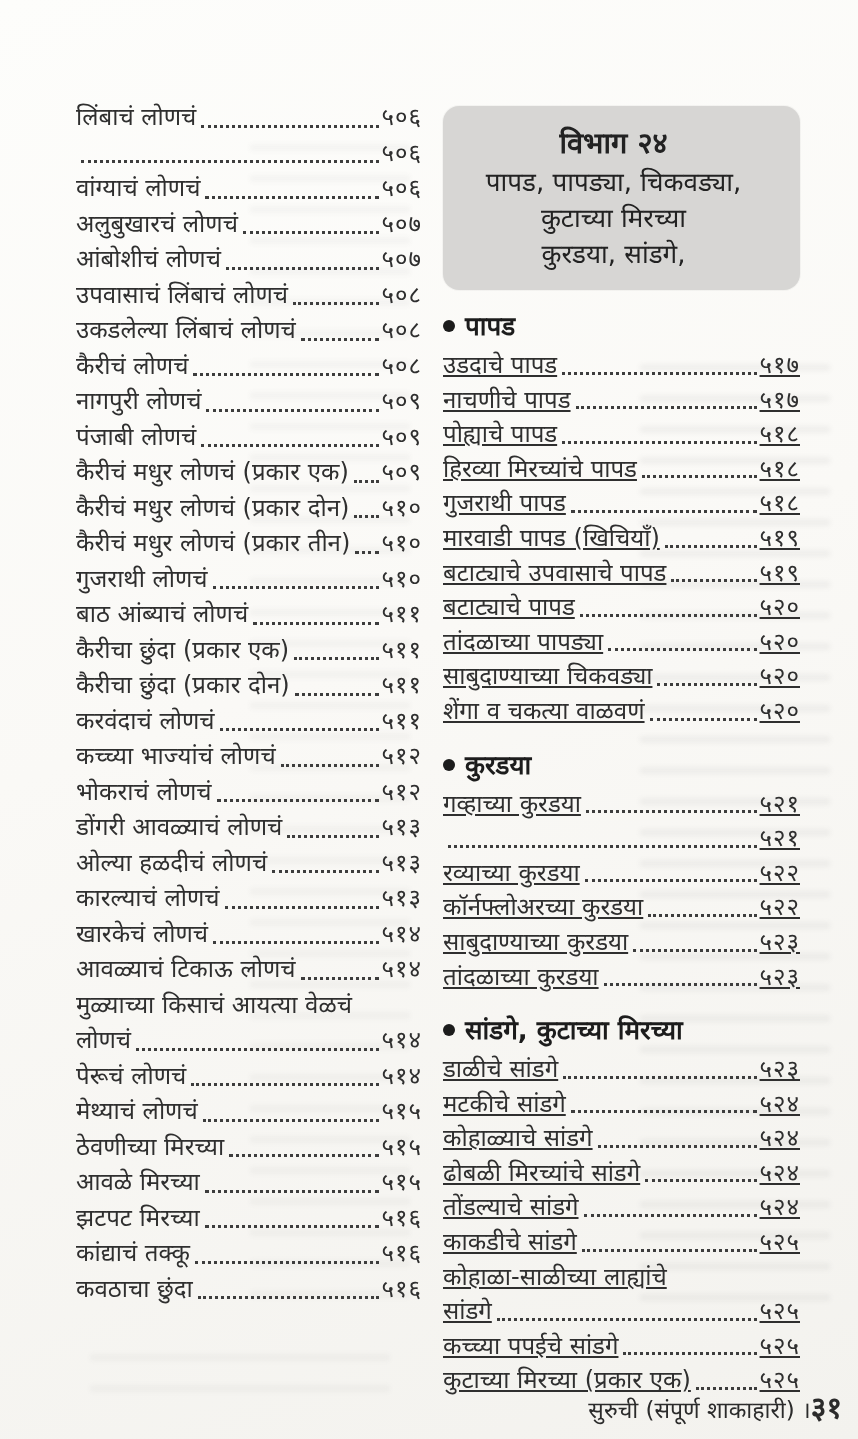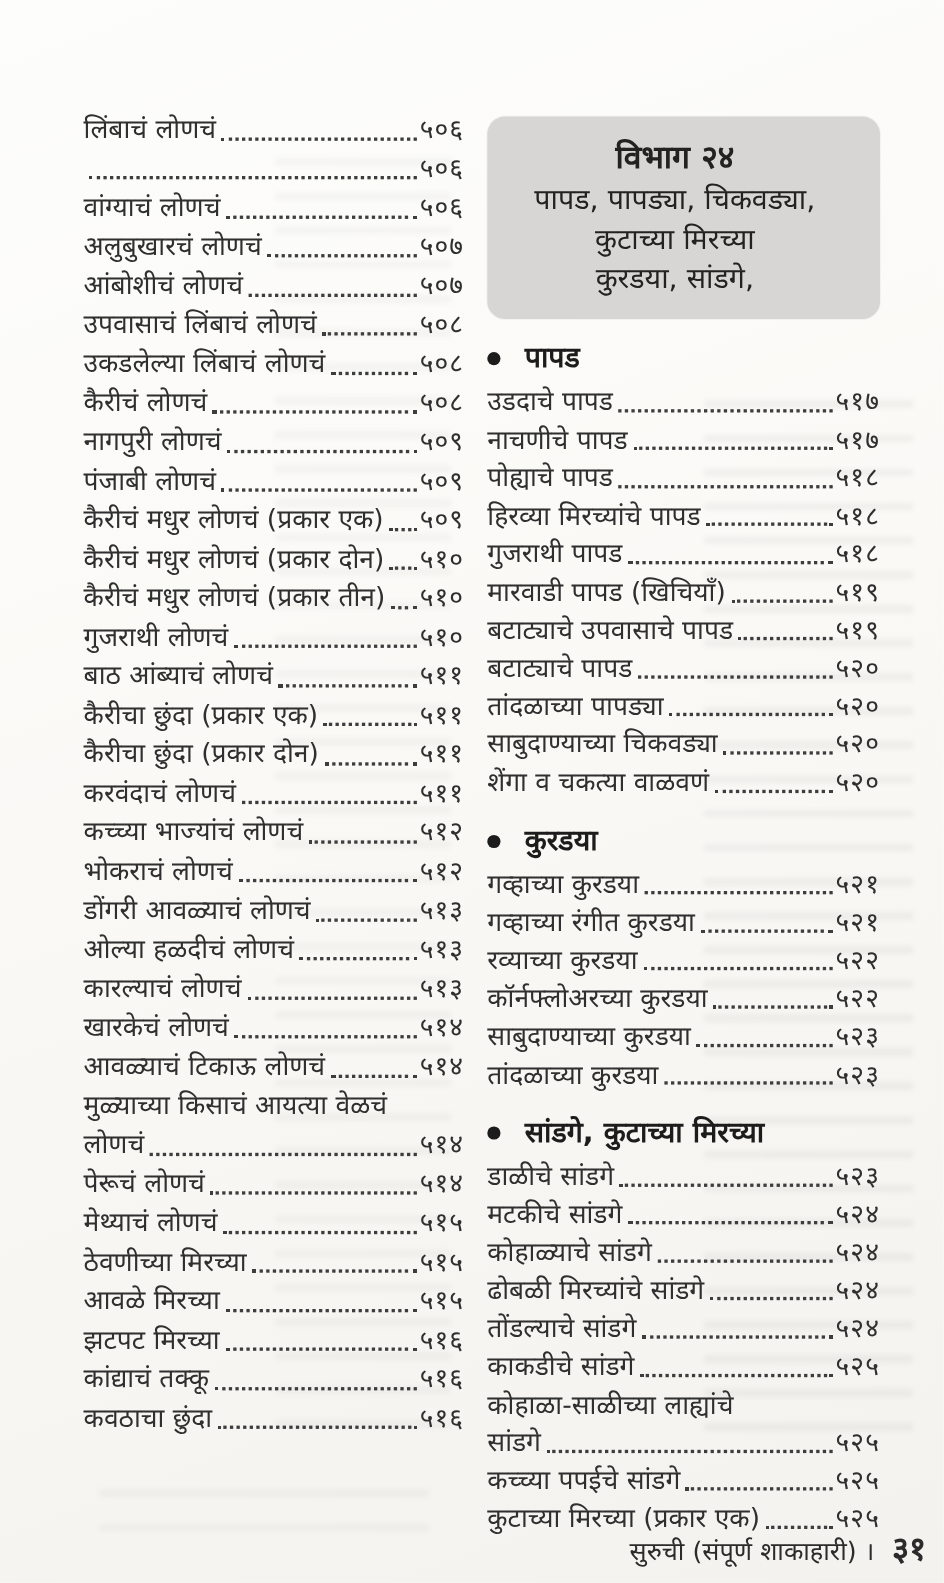--- a/index.html
+++ b/index.html
@@ -41,35 +41,35 @@
   
   .right-col{position:absolute;left:443px;top:106px;width:357px;font-size:24px;}
   .header-box{
     background:#d7d6d4;border-radius:16px;
     padding:16px 28px 18px 12px;text-align:center;color:#222;
     box-shadow:0 0 0 1px rgba(0,0,0,0.03);
   }
   .header-box .hb-title{font-weight:bold;font-size:29px;line-height:42px;}
   .header-box .hb-line{display:block;font-size:26px;line-height:36px;text-align:center;}
   .section-heading{
-    display:flex;align-items:center;gap:22px;
+    display:flex;align-items:center;gap:10px;
     font-weight:bold;font-size:26px;color:#1c1c1c;
     margin:20px 0 6px 0;line-height:32px;
   }
   .section-heading:first-of-type{margin-top:24px;}
   .bullet{
     width:12px;height:12px;border-radius:50%;background:#1c1c1c;
     flex:0 0 auto;
   }
-  .right-col .row{height:34.6px;line-height:34.6px;}
+  .right-col .row{height:34.6px;line-height:34.6px;text-decoration:underline;}
 
   
   .footer{
     position:absolute;right:16px;bottom:12px;
-    font-size:23px;color:#2b2b2b;display:flex;align-items:baseline;gap:16px;
+    font-size:23px;color:#2b2b2b;display:flex;align-items:baseline;gap:0;
   }
   .footer .pgno{font-weight:bold;font-size:30px;}
 </style>
 </head>
 <body>
 
 <div class="page">
 
   <div class="ghost g1"></div>
   <div class="ghost g2"></div>
@@ -373,21 +373,20 @@
     </div>
     <div class="toc-list">
 
         <div class="row">
           <span class="lbl">गव्हाच्या कुरडया</span>
           <span class="dots"></span>
           <span class="pg">५२१</span>
         </div>
 
         <div class="row">
-          <span class="lbl">गव्हाच्या रंगीत कुरडया</span>
           <span class="dots"></span>
           <span class="pg">५२१</span>
         </div>
 
         <div class="row">
           <span class="lbl">रव्याच्या कुरडया</span>
           <span class="dots"></span>
           <span class="pg">५२२</span>
         </div>
 

